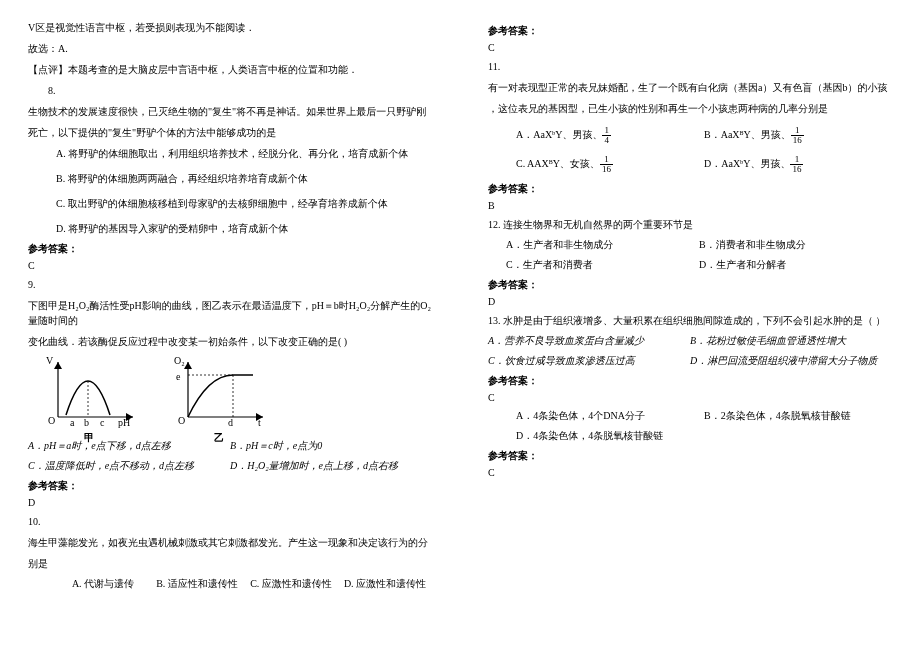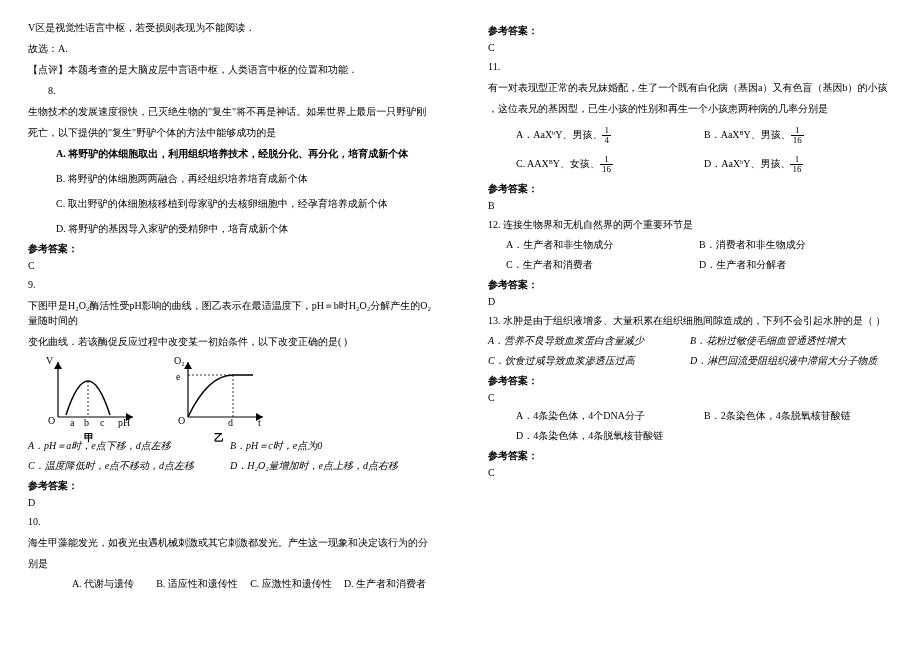--- a/index.html
+++ b/index.html
@@ -49,21 +49,21 @@
 <body>
 
 <div class="page left">
   <div class="line">V区是视觉性语言中枢，若受损则表现为不能阅读．</div>
   <div class="line">故选：A.</div>
   <div class="line">【点评】本题考查的是大脑皮层中言语中枢，人类语言中枢的位置和功能．</div>
 
   <div class="line indent2">8.</div>
   <div class="line">生物技术的发展速度很快，已灭绝生物的"复生"将不再是神话。如果世界上最后一只野驴刚</div>
   <div class="line">死亡，以下提供的"复生"野驴个体的方法中能够成功的是</div>
-  <div class="line indent1" style="margin-top:2px;margin-bottom:10px;font-weight:bold;">A. 将野驴的体细胞取出，利用组织培养技术，经脱分化、再分化，培育成新个体</div>
+  <div class="line indent1" style="margin-top:2px;margin-bottom:10px;">A. 将野驴的体细胞取出，利用组织培养技术，经脱分化、再分化，培育成新个体</div>
   <div class="line indent1" style="margin-bottom:10px;">B. 将野驴的体细胞两两融合，再经组织培养培育成新个体</div>
   <div class="line indent1" style="margin-bottom:10px;">C. 取出野驴的体细胞核移植到母家驴的去核卵细胞中，经孕育培养成新个体</div>
   <div class="line indent1">D. 将野驴的基因导入家驴的受精卵中，培育成新个体</div>
   <div class="ans-label">参考答案：</div>
   <div class="ans-val">C</div>
 
   <div class="line">9.</div>
   <div class="line">下图甲是H₂O₂酶活性受pH影响的曲线，图乙表示在最适温度下，pH＝b时H₂O₂分解产生的O₂量随时间的</div>
   <div class="line">变化曲线．若该酶促反应过程中改变某一初始条件，以下改变正确的是(    )</div>
 
@@ -115,21 +115,21 @@
   <div class="ans-label">参考答案：</div>
   <div class="ans-val">D</div>
 
   <div class="line">10.</div>
   <div class="line">海生甲藻能发光，如夜光虫遇机械刺激或其它刺激都发光。产生这一现象和决定该行为的分</div>
   <div class="line">别是</div>
   <div class="opt-quarter" style="margin-top:6px;text-align:center;">
     <span>A. 代谢与遗传</span>
     <span>B. 适应性和遗传性</span>
     <span>C. 应激性和遗传性</span>
-    <span>D. 生产者和消费者</span>
+    <span>D. 应激性和遗传性</span>
   </div>
 </div>
 
 <div class="page right">
   <div class="ans-label">参考答案：</div>
   <div class="ans-val">C</div>
 
   <div class="line">11.</div>
   <div class="line">有一对表现型正常的表兄妹婚配，生了一个既有白化病（基因a）又有色盲（基因b）的小孩</div>
   <div class="line">，这位表兄的基因型，已生小孩的性别和再生一个小孩患两种病的几率分别是</div>

